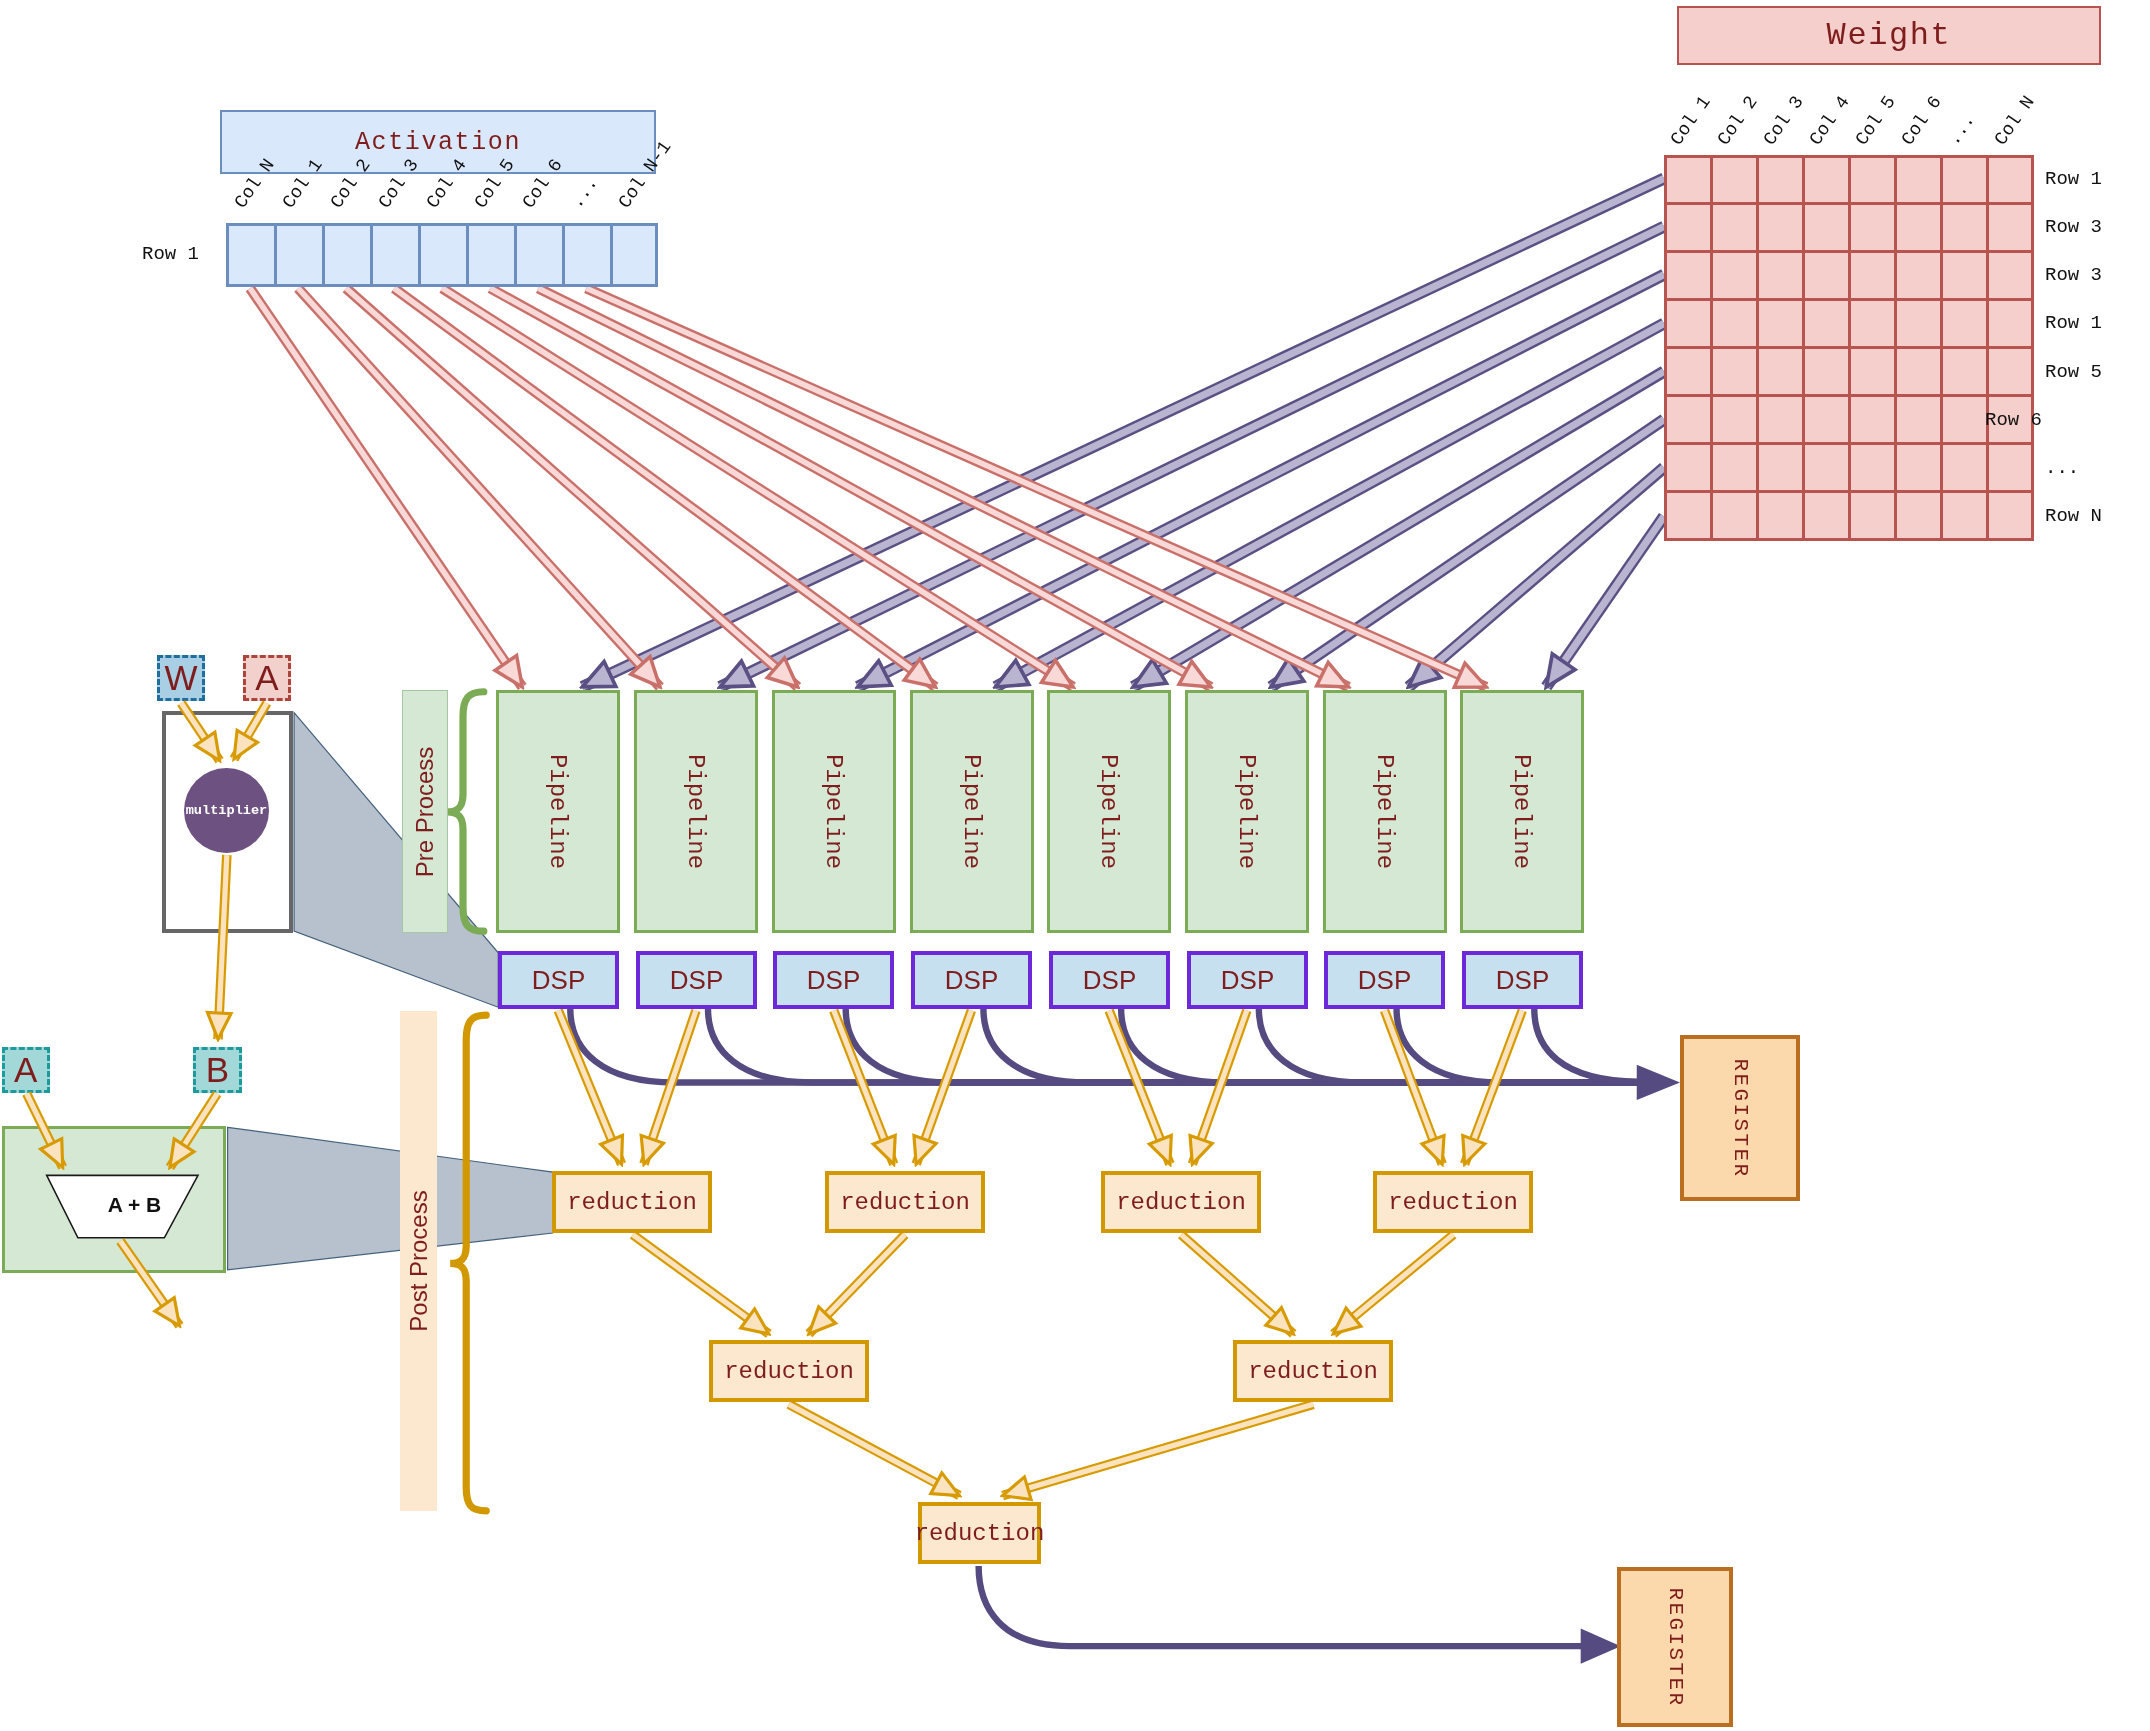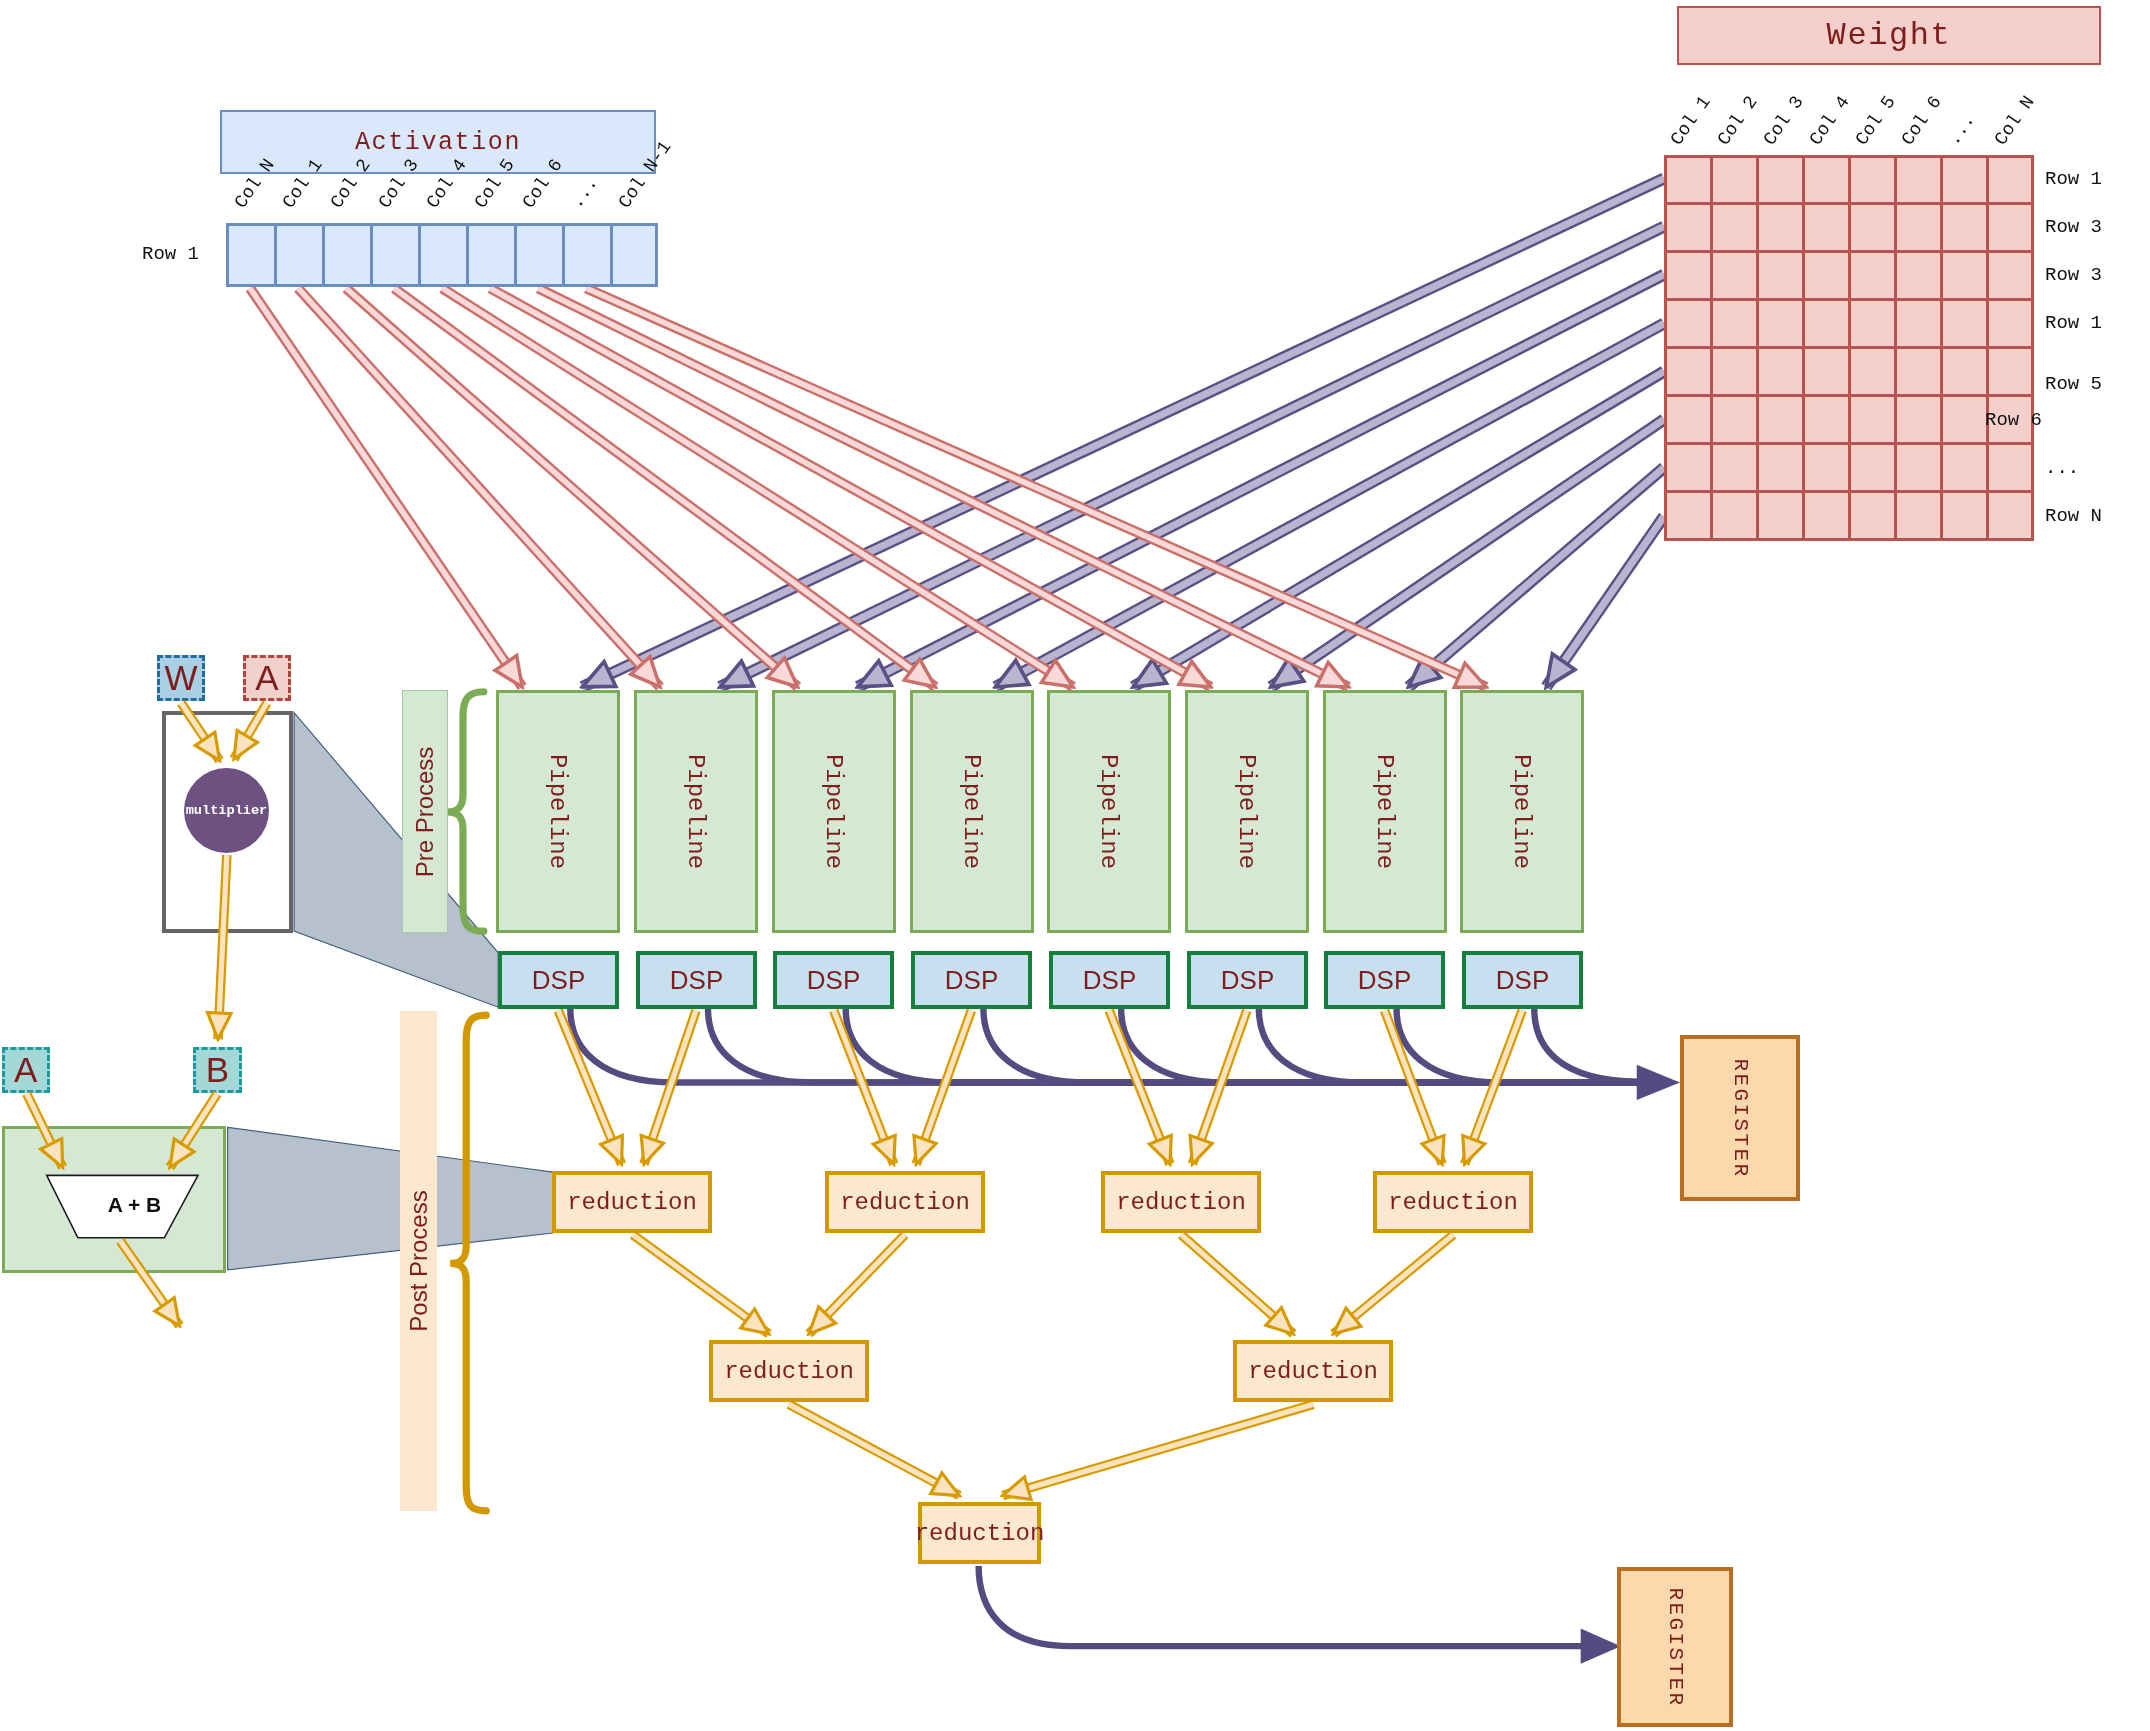--- a/index.html
+++ b/index.html
@@ -22,21 +22,21 @@
     background-image:
       repeating-linear-gradient(90deg, transparent 0 43px, #b85450 43px 46px),
       repeating-linear-gradient(0deg,  transparent 0 45px, #b85450 45px 48px);}
 
   .diag-label{position:absolute;z-index:1;font-size:18.4px;line-height:19px;white-space:nowrap;
       transform:rotate(-55deg);transform-origin:left bottom;color:#111;}
   .side-label{position:absolute;z-index:1;font-size:19px;line-height:24px;color:#111;white-space:nowrap;}
   .r-align{text-align:right;}
 
   .pipeline{background:#d5e8d4;border:3.2px solid #7cab55;font-size:24px;}
-  .dsp{background:#c7e0f0;border:4px solid #15803d;font-size:26px;font-family:"Liberation Sans",sans-serif;}
+  .dsp{background:#c7e0f0;border:4px solid #6d28d9;font-size:26px;font-family:"Liberation Sans",sans-serif;}
   .pre{background:#d5e8d4;border:0.8px solid #a7c6a4;font-size:24px;font-family:"Liberation Sans",sans-serif;}
   .post{background:#fce8cf;font-size:24px;font-family:"Liberation Sans",sans-serif;}
   .reduction{background:#fce8cf;border:4px solid #d29800;font-size:24px;}
   .register{background:#fcd9ac;border:4px solid #b96f1f;font-size:21px;letter-spacing:2.4px;}
 
   .chip{font-family:"Liberation Sans",sans-serif;font-size:35px;}
   .chip-w{background:#a8cfe4;border:3.2px dashed #1f6e9e;}
   .chip-a{background:#f2d0cc;border:3.2px dashed #ad453c;}
   .chip-t{background:#a2d8d8;border:3.2px dashed #1d9a9e;}
   .mcontainer{background:#fff;border:4px solid #666;}
@@ -200,21 +200,21 @@
   <div class="diag-label" style="left:1822px;top:130px;">Col 4</div>
   <div class="diag-label" style="left:1868px;top:130px;">Col 5</div>
   <div class="diag-label" style="left:1914px;top:130px;">Col 6</div>
   <div class="diag-label" style="left:1960px;top:130px;">...</div>
   <div class="diag-label" style="left:2007px;top:130px;">Col N</div>
 
   <div class="side-label" style="left:2045px;top:167px;">Row 1</div>
   <div class="side-label" style="left:2045px;top:215px;">Row 3</div>
   <div class="side-label" style="left:2045px;top:263px;">Row 3</div>
   <div class="side-label" style="left:2045px;top:311px;">Row 1</div>
-  <div class="side-label" style="left:2045px;top:360px;margin-top:12px;">Row 5</div>
+  <div class="side-label" style="left:2045px;top:360px;">Row 5</div>
   <div class="side-label" style="left:1985px;top:408px;">Row 6</div>
   <div class="side-label" style="left:2045px;top:456px;">...</div>
   <div class="side-label" style="left:2045px;top:504px;">Row N</div>
 
   <div class="box pre" style="left:402px;top:690px;width:46px;height:243px;">
     <span class="rot-up">Pre Process</span>
   </div>
   <div class="box post" style="left:400px;top:1011px;width:37px;height:500px;">
     <span class="rot-up">Post Process</span>
   </div>

